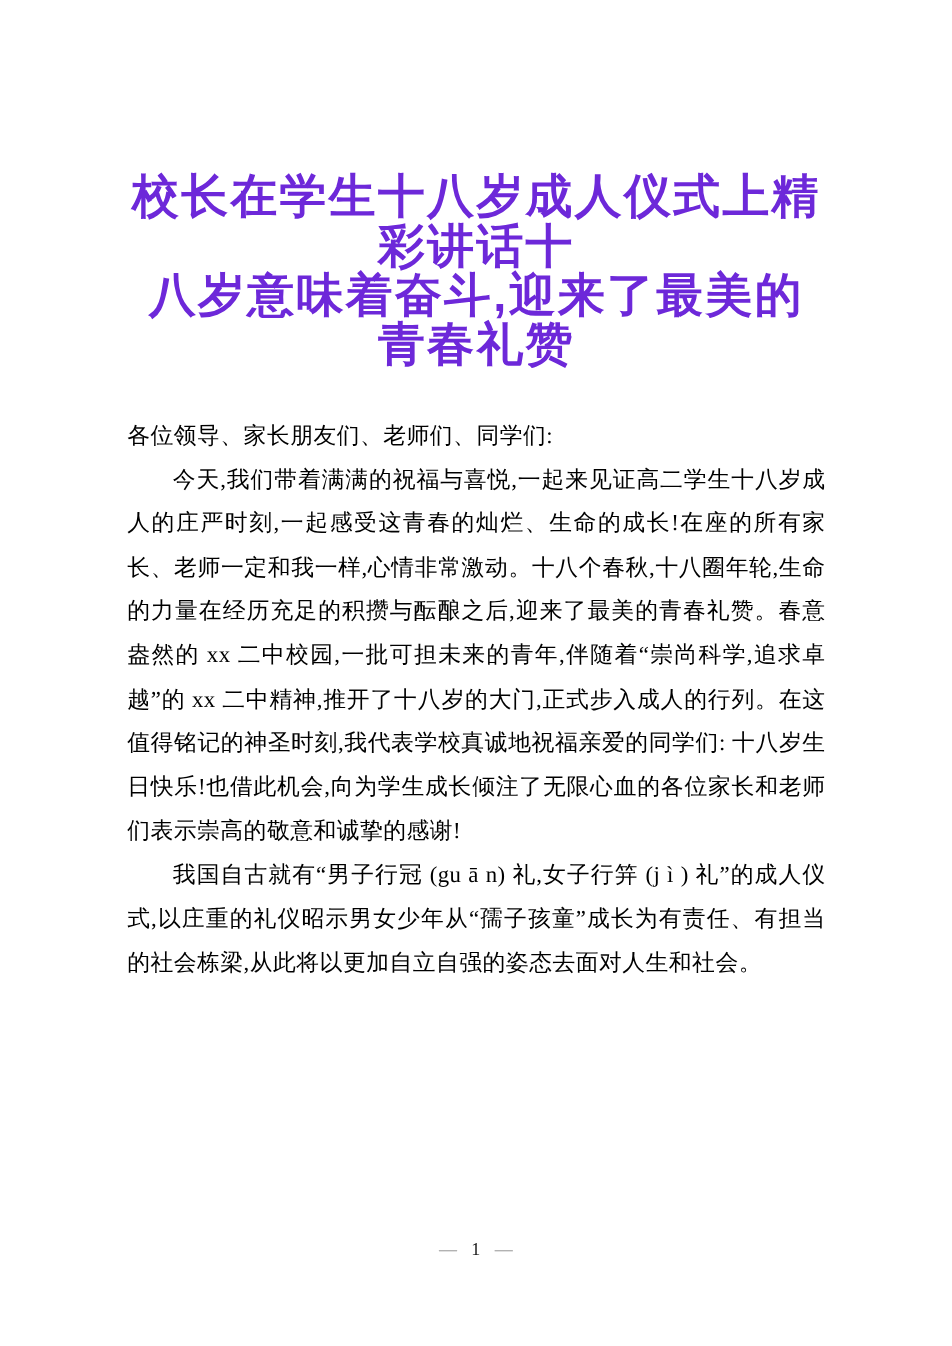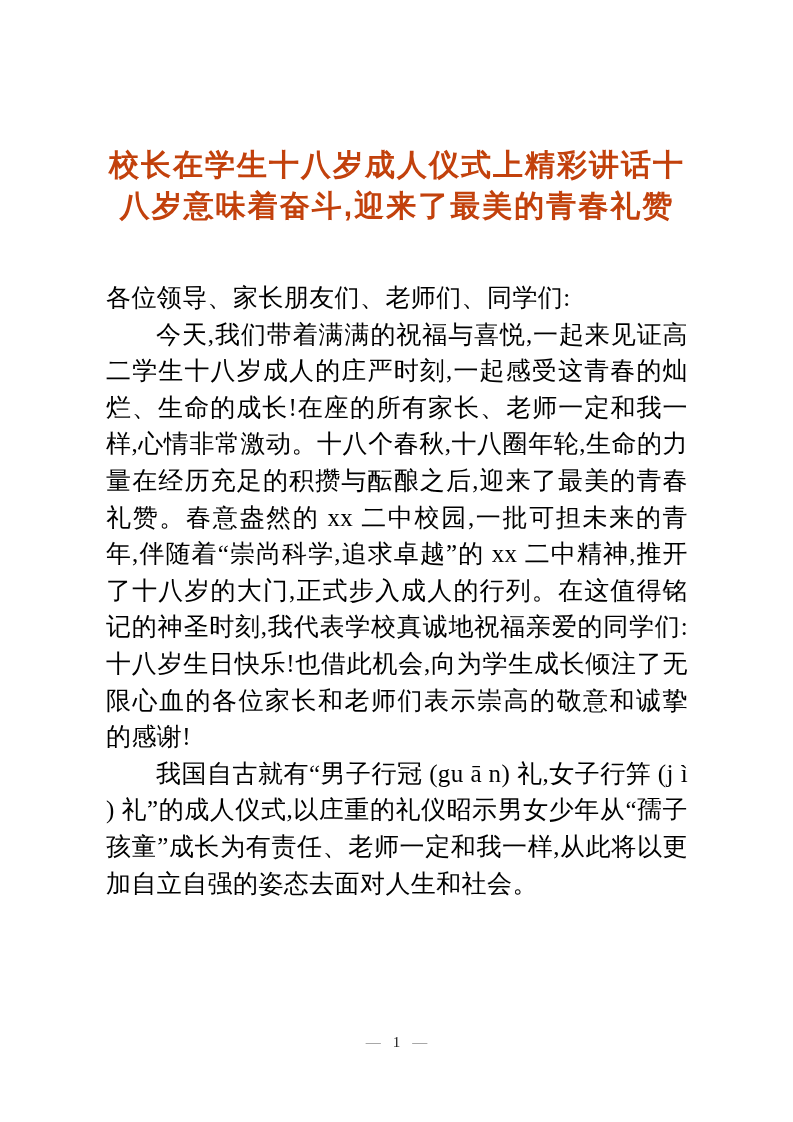--- a/index.html
+++ b/index.html
@@ -18,29 +18,29 @@
   }
   .content {
     position: absolute;
     left: 106px;
     top: 144px;
     width: 582px;
   }
   .title {
     font-family: "Liberation Sans", "DejaVu Sans", sans-serif;
     font-weight: 900;
-    font-size: 30px;
+    font-size: 39px;
     line-height: 41px;
     text-align: center;
     letter-spacing: 2px;
-    color: #c2410c;
+    color: #6d28d9;
   }
   .body-text {
-    margin-top: 54px;
-    font-size: 25px;
+    margin-top: 38px;
+    font-size: 19px;
     line-height: 36.6px;
     text-align: justify;
     letter-spacing: 0.4px;
   }
   p.para {
     margin: 0;
     padding: 0;
     text-indent: 2em;
   }
   p.para.no-indent {
@@ -73,21 +73,21 @@
   <div class="content">
 
     <div class="title">
       <div>校长在学生十八岁成人仪式上精彩讲话十</div>
       <div>八岁意味着奋斗,迎来了最美的青春礼赞</div>
     </div>
 
     <div class="body-text">
       <p class="para no-indent">各位领导、家长朋友们、老师们、同学们:</p>
       <p class="para">今天,我们带着满满的祝福与喜悦,一起来见证高二学生十八岁成人的庄严时刻,一起感受这青春的灿烂、生命的成长!在座的所有家长、老师一定和我一样,心情非常激动。十八个春秋,十八圈年轮,生命的力量在经历充足的积攒与酝酿之后,迎来了最美的青春礼赞。春意盎然的 xx 二中校园,一批可担未来的青年,伴随着“崇尚科学,追求卓越”的 xx 二中精神,推开了十八岁的大门,正式步入成人的行列。在这值得铭记的神圣时刻,我代表学校真诚地祝福亲爱的同学们: 十八岁生日快乐!也借此机会,向为学生成长倾注了无限心血的各位家长和老师们表示崇高的敬意和诚挚的感谢!</p>
-      <p class="para">我国自古就有“男子行冠 (gu ā n) 礼,女子行笄 (j ì ) 礼”的成人仪式,以庄重的礼仪昭示男女少年从“孺子孩童”成长为有责任、老师一定和我一样,从此将以更加自立自强的姿态去面对人生和社会。</p>
+      <p class="para">我国自古就有“男子行冠 (gu ā n) 礼,女子行笄 (j ì ) 礼”的成人仪式,以庄重的礼仪昭示男女少年从“孺子孩童”成长为有责任、有担当的社会栋梁,从此将以更加自立自强的姿态去面对人生和社会。</p>
     </div>
 
   </div>
 
   <div class="footer">
     <span class="dash">—</span><span class="num">1</span><span class="dash">—</span>
   </div>
 
 </div>
 

